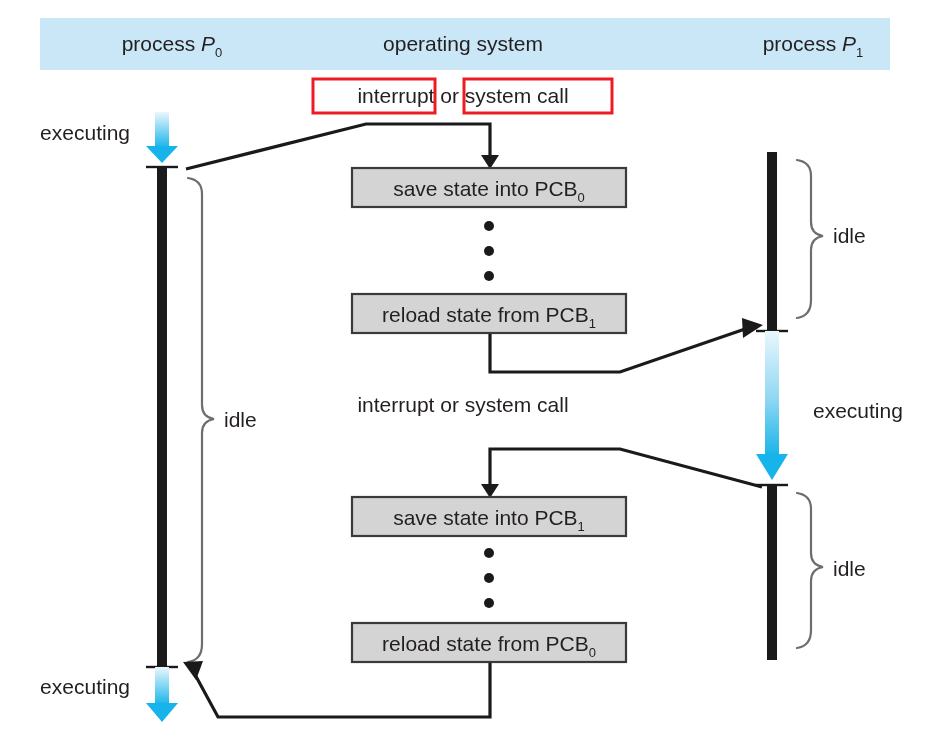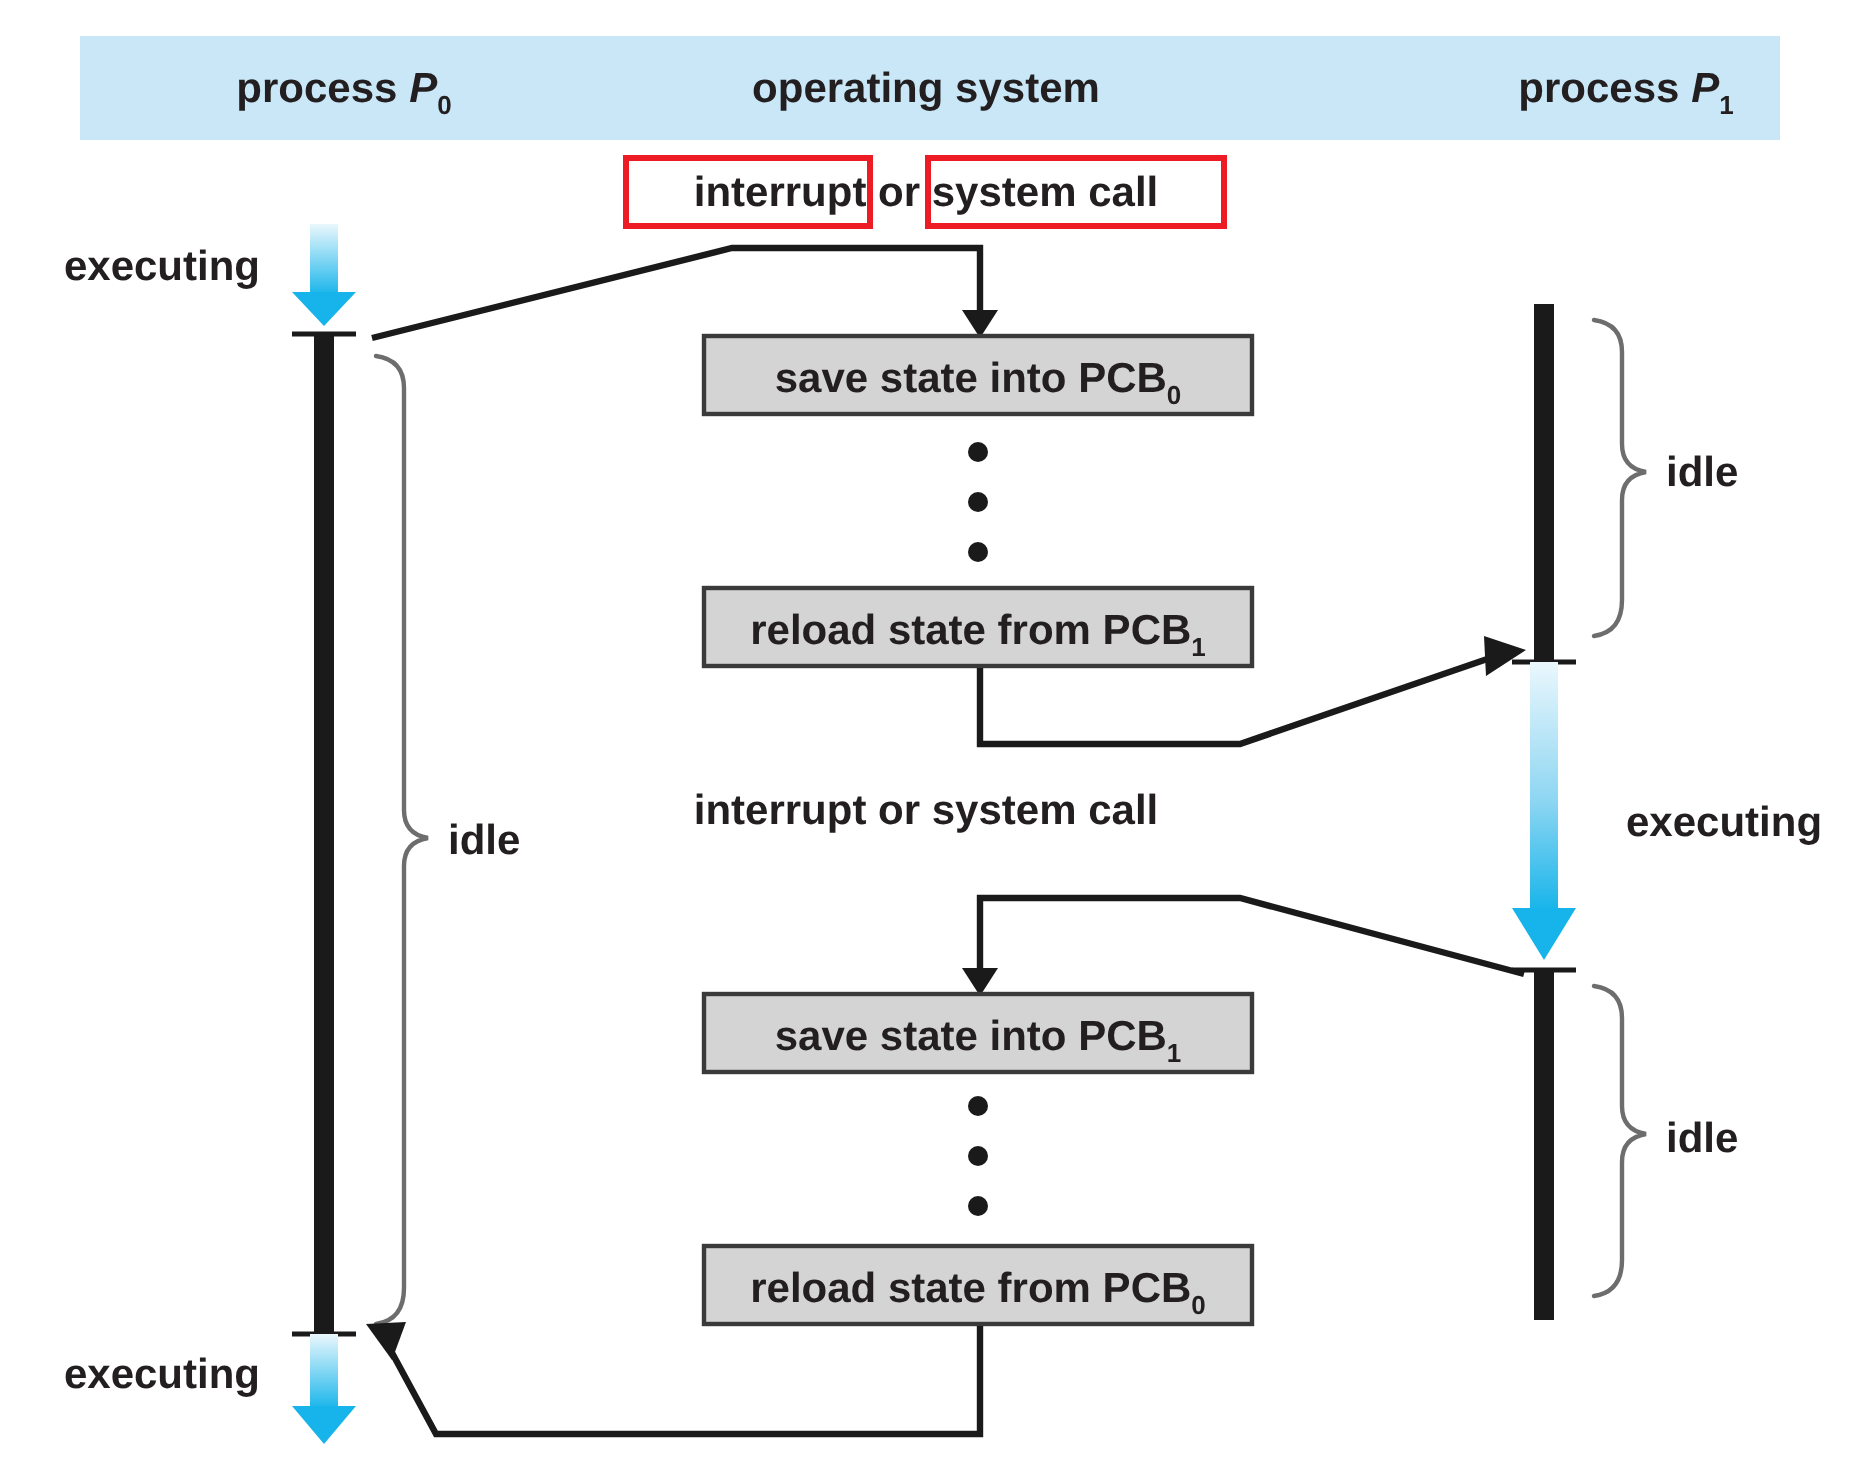--- a/index.html
+++ b/index.html
@@ -1,21 +1,21 @@
 <!DOCTYPE html>
 <html><head>
 <meta charset="utf-8">
 <style>
   html,body{margin:0;padding:0;background:#ffffff;}
   body{
     width:925px;height:733px;
     font-family:"Liberation Sans","DejaVu Sans",sans-serif;
     overflow:hidden;position:relative;
   }
-  #stage{position:absolute;left:0;top:0;width:750px;height:733px;font-weight:bold;}
+  #stage{position:absolute;left:0;top:0;width:750px;height:733px;}
   svg#fig{position:absolute;left:0;top:0;width:925px;height:733px;display:block;}
   .hdr-band{fill:#c9e7f7;}
   .hdr-txt{font-size:21px;fill:#231f20;}
   .hdr-txt .ital{font-style:italic;}
   .lbl{font-size:21px;fill:#231f20;}
   .boxtxt{font-size:21px;fill:#231f20;}
   .sub{font-size:13px;}
   .pcbbox{fill:#d4d4d4;stroke:#3a3a3a;stroke-width:2.2;}
   .redbox{fill:none;stroke:#ed1c24;stroke-width:3;}
   .tl-black{fill:#1a1a1a;}

